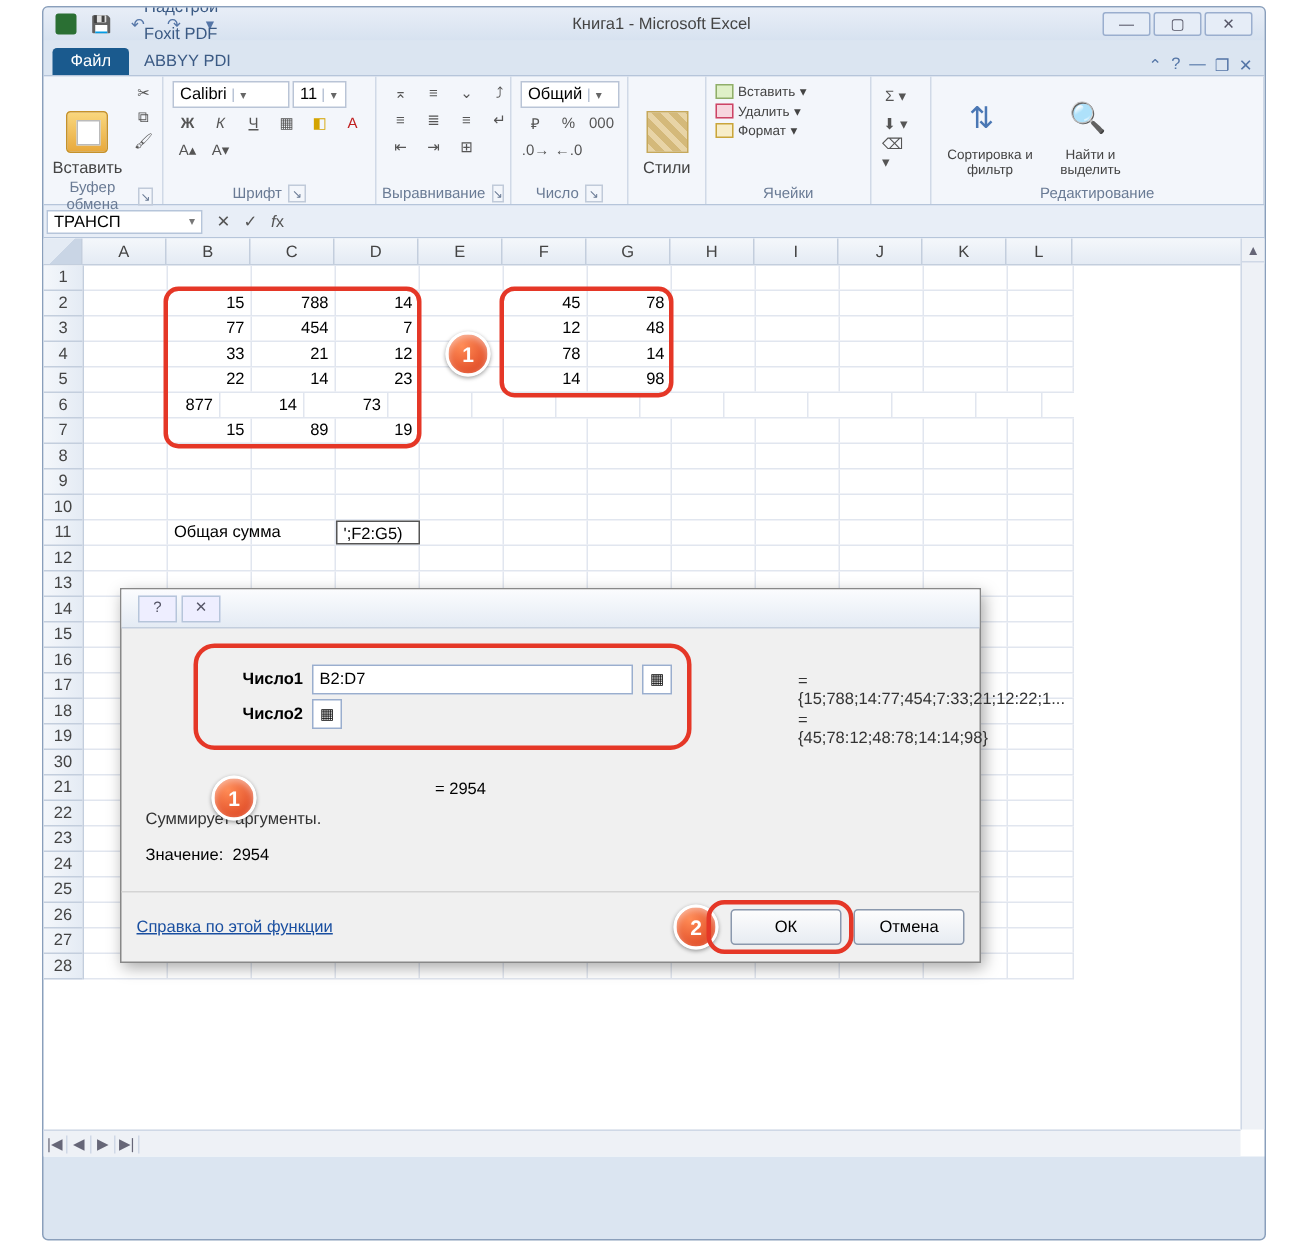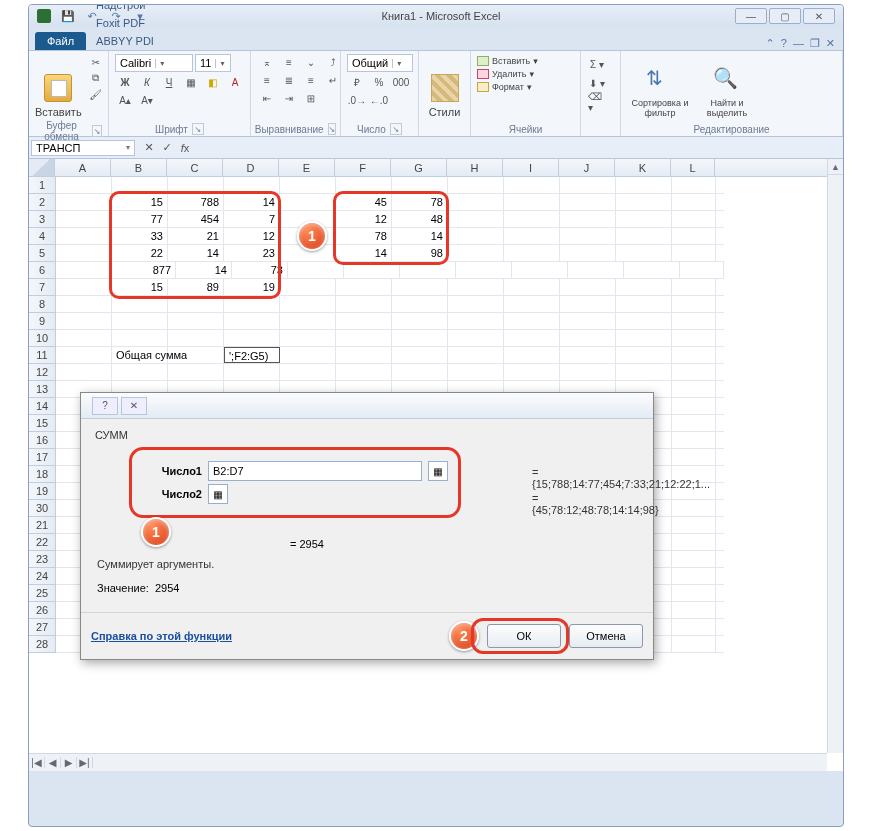--- a/index.html
+++ b/index.html
@@ -84,21 +84,21 @@
 .arg-row label{ width:60px; text-align:right; font-weight:bold;}
 .arg-row input{ flex:1; height:20px; border:1px solid #9aaece; padding:0 4px; font-size:11px;}
 .arg-row .pick{ width:20px; height:20px; border:1px solid #9aaece; background:#fff; display:flex; align-items:center; justify-content:center; font-size:10px; cursor:pointer;}
 .arg-eval{ position:absolute; left:400px; font-size:11px; color:#333;}
 .eq-line{ text-align:center; margin:20px 0 8px; padding-right:120px;}
 .desc{ color:#333; margin:4px 2px 12px;}
 .desc-detail{ margin-left:160px; margin-bottom:24px; color:#333; line-height:1.35;}
 .desc-detail b{ font-weight:bold;}
 .val-line{ margin:4px 2px 10px;}
 .dlg-footer{ border-top:1px solid #d4d4d4; padding:8px 10px; display:flex; align-items:center;}
-.dlg-footer a{ color:#1a4fa0; text-decoration:underline; cursor:pointer;font-weight:bold;}
+.dlg-footer a{ color:#1a4fa0; text-decoration:underline; cursor:pointer;}
 .dlg-footer .sp{ flex:1;}
 .dlg-footer button{ width:74px; height:24px; margin-left:8px; border:1px solid #8a98ad; background:linear-gradient(#fdfdfd,#e7ecf2); border-radius:3px; font-size:11px; cursor:pointer;}
 .ok-wrap{ position:relative; display:inline-block;}
 .ok-callout{ position:absolute; inset:-6px -8px; border:3px solid #e53727; border-radius:12px; pointer-events:none;}
 </style>
 </head>
 <body>
 
 <div class="win-outer">
 
@@ -411,21 +411,21 @@
             <div class="cell" style="width: 56px;">14</div>
             <div class="cell" style="width: 56px;">98</div>
             <div class="cell" style="width: 56px;"></div>
             <div class="cell" style="width: 56px;"></div>
             <div class="cell" style="width: 56px;"></div>
             <div class="cell" style="width: 56px;"></div>
             <div class="cell" style="width: 44px;"></div>
           </div>
           <div class="cell-row">
             <div class="cell" style="width: 56px;"></div>
-            <div class="cell" style="width: 64px;">877</div>
+            <div class="cell" style="width: 35px;">877</div>
             <div class="cell" style="width: 56px;">14</div>
             <div class="cell" style="width: 56px;">73</div>
             <div class="cell" style="width: 56px;"></div>
             <div class="cell" style="width: 56px;"></div>
             <div class="cell" style="width: 56px;"></div>
             <div class="cell" style="width: 56px;"></div>
             <div class="cell" style="width: 56px;"></div>
             <div class="cell" style="width: 56px;"></div>
             <div class="cell" style="width: 56px;"></div>
             <div class="cell" style="width: 44px;"></div>
@@ -759,21 +759,20 @@
   </div>
 
 </div>
 
 <div class="dialog">
   <div class="dlg-title">
     <span class="tb">?</span>
     <span class="tb">✕</span>
   </div>
   <div class="dlg-body">
-    <div class="fun-name">СУММ</div>
 
     <div class="arg-box">
       <div class="arg-row">
         <label>Число1</label>
         <input value="B2:D7" style="">
         <div class="pick">▦</div>
       </div>
       <div class="arg-eval" style="top:16px">= <span>{15;788;14:77;454;7:33;21;12:22;1...</span></div>
       <div class="arg-row">
         <label>Число2</label>

